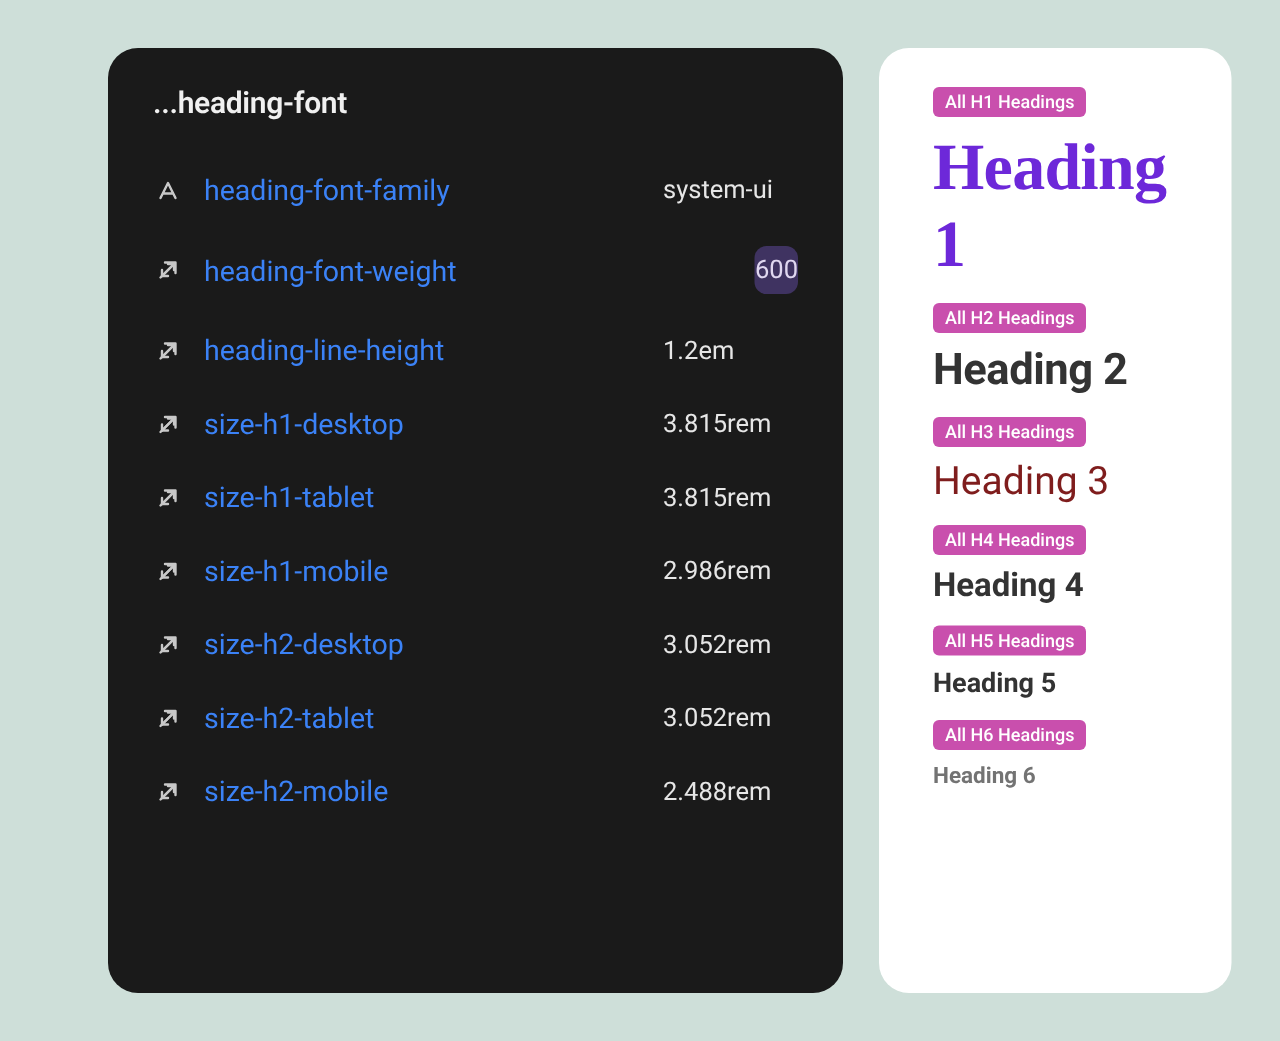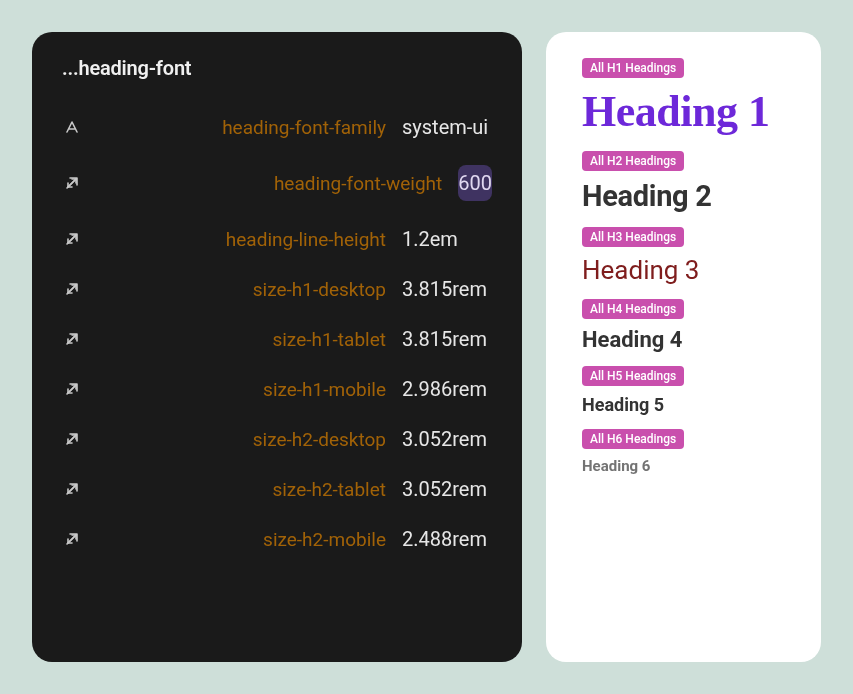--- a/index.html
+++ b/index.html
@@ -13,20 +13,21 @@
     gap: 24px;
   }
   .panel-left {
     background: #1a1a1a;
     border-radius: 20px;
     padding: 24px 30px;
     flex: 0 0 490px;
     color: #e8e8e8;
     display: flex;
     flex-direction: column;
+    margin-left: 40px;
   }
   .panel-title {
     font-size: 20px;
     font-weight: 600;
     color: #f0f0f0;
     margin-bottom: 22px;
     letter-spacing: -0.2px;
   }
   .prop-row {
     display: flex;
@@ -40,30 +41,29 @@
     margin-right: 14px;
     color: #c8c8c8;
     display: flex;
     align-items: center;
     justify-content: center;
   }
   .prop-icon svg { display: block; }
   .prop-label {
     flex: 1;
     font-size: 19px;
-    color: #a16207;
+    color: #3b82f6;
     white-space: nowrap;
     overflow: hidden;
     text-overflow: ellipsis;
     padding-right: 16px;
-    text-align: right;
   }
   .prop-value {
     flex: 0 0 auto;
-    font-size: 20px;
+    font-size: 17px;
     color: #e6e6e6;
     text-align: left;
     min-width: 90px;
   }
   .prop-value.chip {
     background: #3f3361;
     border-radius: 8px;
     padding: 6px 0;
     color: #e0d8f0;
     display: inline-block;

